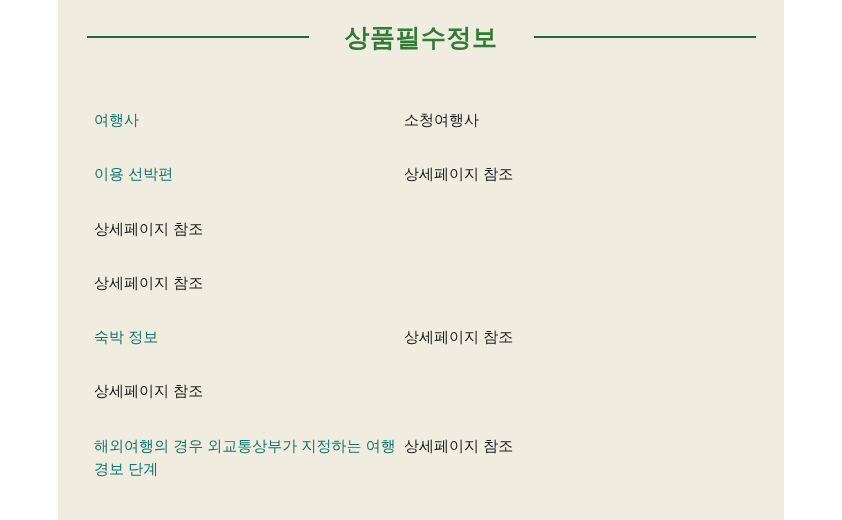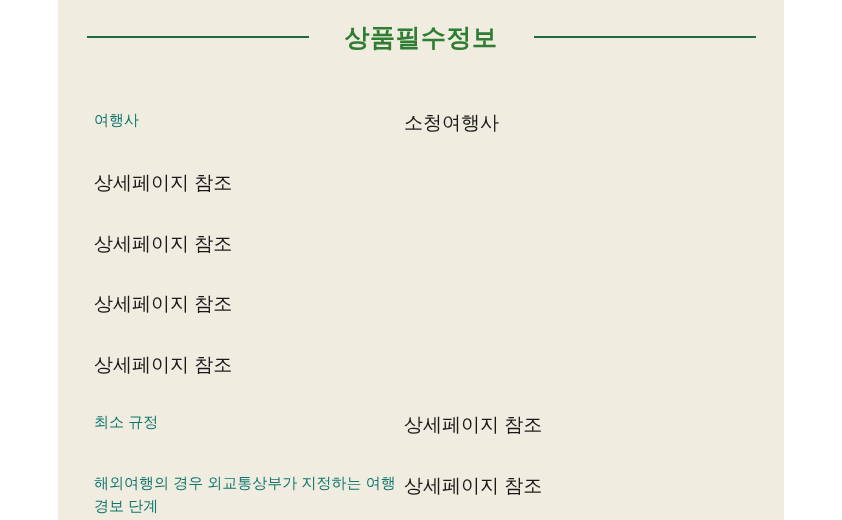--- a/index.html
+++ b/index.html
@@ -68,21 +68,21 @@
   }
   .cell-label {
     width: 310px;
     font-size: 15px;
     color: #0f766e;
     line-height: 1.55;
     word-break: keep-all;
   }
   .cell-value {
     width: 270px;
-    font-size: 19px;
+    font-size: 15px;
     color: #1a1a1a;
     line-height: 1.55;
   }
 </style>
 </head>
 <body>
 
 <div class="page">
 
   <div class="panel"></div>
@@ -94,37 +94,38 @@
   </div>
 
   <div class="table">
 
     <div class="row">
       <div class="cell-label">여행사</div>
       <div class="cell-value">소청여행사</div>
     </div>
 
     <div class="row">
+      <div class="cell-label">이용 선박편</div>
       <div class="cell-value">상세페이지 참조</div>
     </div>
 
     <div class="row">
       <div class="cell-value">상세페이지 참조</div>
     </div>
 
     <div class="row">
       <div class="cell-value">상세페이지 참조</div>
     </div>
 
     <div class="row">
+      <div class="cell-label">숙박 정보</div>
       <div class="cell-value">상세페이지 참조</div>
     </div>
 
     <div class="row">
-      <div class="cell-label">최소 규정</div>
       <div class="cell-value">상세페이지 참조</div>
     </div>
 
     <div class="row">
       <div class="cell-label">해외여행의 경우 외교통상부가 지정하는 여행 경보 단계</div>
       <div class="cell-value">상세페이지 참조</div>
     </div>
 
   </div>
 </div>

